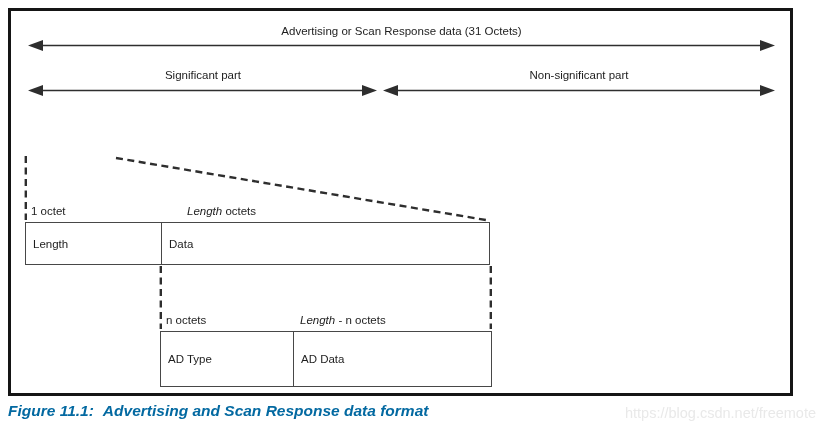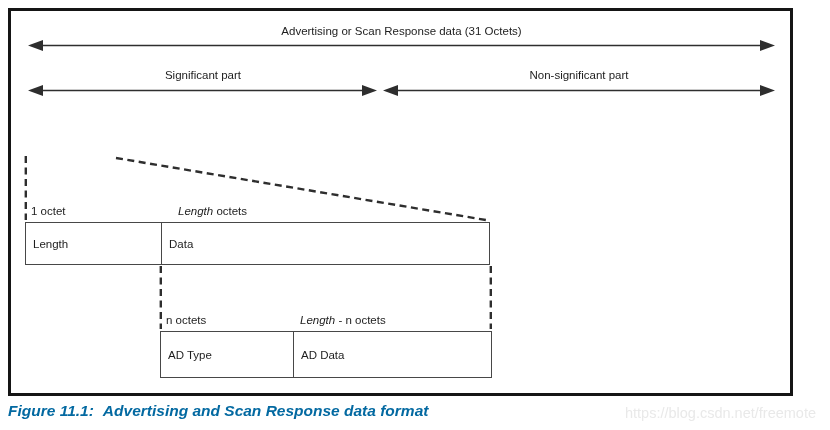--- a/index.html
+++ b/index.html
@@ -99,32 +99,32 @@
 
   <div class="lbl center" style="left:28px;top:24px;width:747px;text-align:center;">Advertising or Scan Response data (31 Octets)</div>
 
   <div class="lbl center" style="left:383px;top:68px;width:392px;">Non-significant part</div>
 
   <div class="lbl center" style="left:28px;top:68px;width:350px;">Significant part</div>
 
 
   <div class="lbl" style="left:31px;top:204px;">1 octet</div>
 
-  <div class="lbl" style="left:178px;top:204px;"><span class="it">Length</span><span> octets</span></div>
+  <div class="lbl" style="left:187px;top:204px;"><span class="it">Length</span><span> octets</span></div>
 
   <div class="boxrow" style="left:25px;top:222px;width:465px;height:43px;">
     <div class="cell pad" style="width:135px;">Length</div>
     <div class="cell pad" style="flex:1;">Data</div>
   </div>
 
   <div class="lbl" style="left:166px;top:313px;">n octets</div>
 
   <div class="lbl" style="left:300px;top:313px;"><span class="it">Length</span><span> - n octets</span></div>
 
-  <div class="boxrow" style="left:160px;top:331px;width:332px;height:47px;">
+  <div class="boxrow" style="left:160px;top:331px;width:332px;height:56px;">
     <div class="cell pad" style="width:132px;">AD Type</div>
     <div class="cell pad" style="flex:1;">AD Data</div>
   </div>
 
   <div class="caption"><span class="cap-prefix">Figure 11.1:</span><span>Advertising and Scan Response data format</span></div>
 
   <div class="watermark">https://blog.csdn.net/freemote</div>
 
 </div>
 

